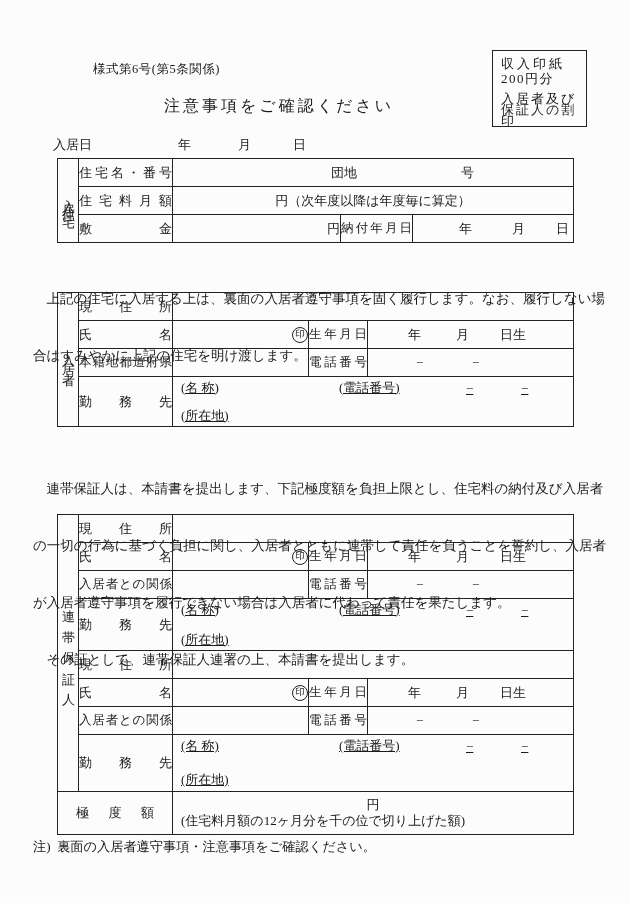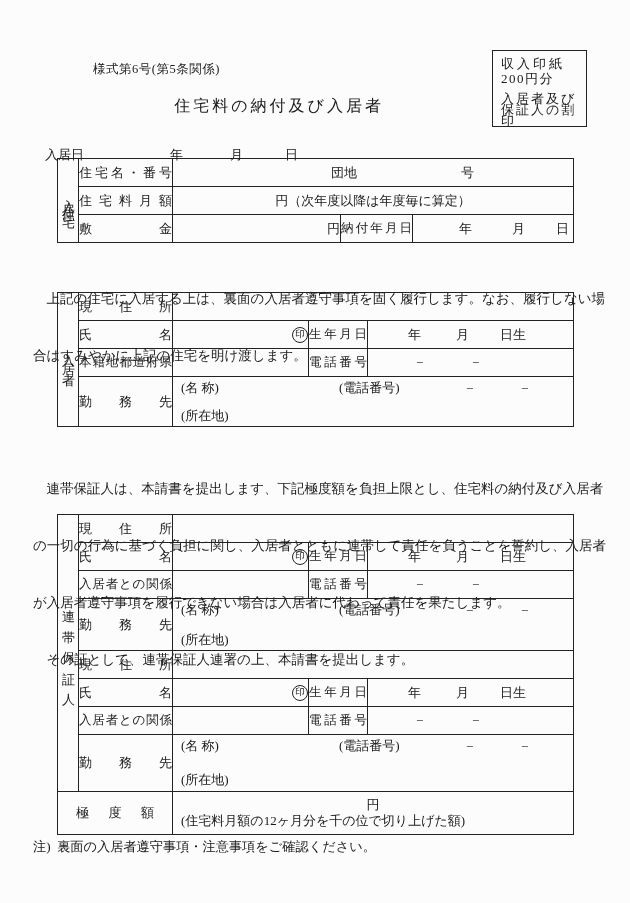--- a/index.html
+++ b/index.html
@@ -18,21 +18,21 @@
   }
   .stamp-box .big { font-size:13px; letter-spacing:3px; }
   .stamp-box .big2 { font-size:13px; letter-spacing:1.5px; }
   .stamp-box .small { font-size:13px; letter-spacing:2px; line-height:11px; }
   .stamp-gap { height:7px; }
   .doc-title {
     top:96px; left:0; width:558px; text-align:center;
     font-size:16px; letter-spacing:3px; font-weight:400;
   }
   .movein { top:134px; left:0; width:630px; height:16px; }
-  .movein span { position:absolute; top:12px; }
+  .movein span { position:absolute; top:2px;margin-left:8px; }
 
   table.ft {
     position:absolute; border-collapse:collapse; table-layout:fixed;
     width:516px; left:57px; font-size:13px;
   }
   table.ft td {
     border:1px solid #222; vertical-align:middle; overflow:hidden;
     padding:0;
   }
   td.lbl { text-align:justify; text-align-last:justify; padding:0 9px; }
@@ -49,42 +49,42 @@
   td.rel > span { position:absolute; top:50%; transform:translateY(-50%); }
   td.ctr { text-align:center; }
   td.yen { text-align:right; padding-right:10px; }
   td.seal-cell { text-align:right; padding-right:5px; }
   .seal {
     display:inline-flex; align-items:center; justify-content:center;
     width:16px; height:16px; border:1px solid #222; border-radius:50%;
     font-size:9.5px; line-height:1; vertical-align:middle;
   }
   .work-cell { position:relative; width:100%; height:100%; }
-  .work-cell > span { position:absolute; }
+  .work-cell > span { position:absolute;text-decoration:underline; }
   .para { position:absolute; left:33px; white-space:pre; line-height:19px; font-size:13.5px; }
   .limit-cell { text-align:center; line-height:16px; padding:2px 0; }
   .limit-cell .formula { display:block; text-align:left; padding-left:8px; white-space:pre; }
   .footnote { top:838px; left:33px; font-size:13.2px; white-space:pre; }
 </style>
 </head>
 <body>
 
 <div class="page">
 
   <div class="abs form-no">様式第6号(第5条関係)</div>
 
   <div class="abs stamp-box">
     <div class="big">収入印紙</div>
     <div class="big2">200円分</div>
     <div class="stamp-gap"></div>
     <div class="small">入居者及び</div>
     <div class="small">保証人の割印</div>
   </div>
 
-  <div class="abs doc-title">住宅料の納付及び入居者</div>
+  <div class="abs doc-title">注意事項をご確認ください</div>
 
   <div class="abs movein">
     <span style="left:45px">入居日</span>
     <span style="left:170px">年</span>
     <span style="left:230px">月</span>
     <span style="left:285px">日</span>
   </div>
 
   <table class="ft" style="top:158px">
     <colgroup>

